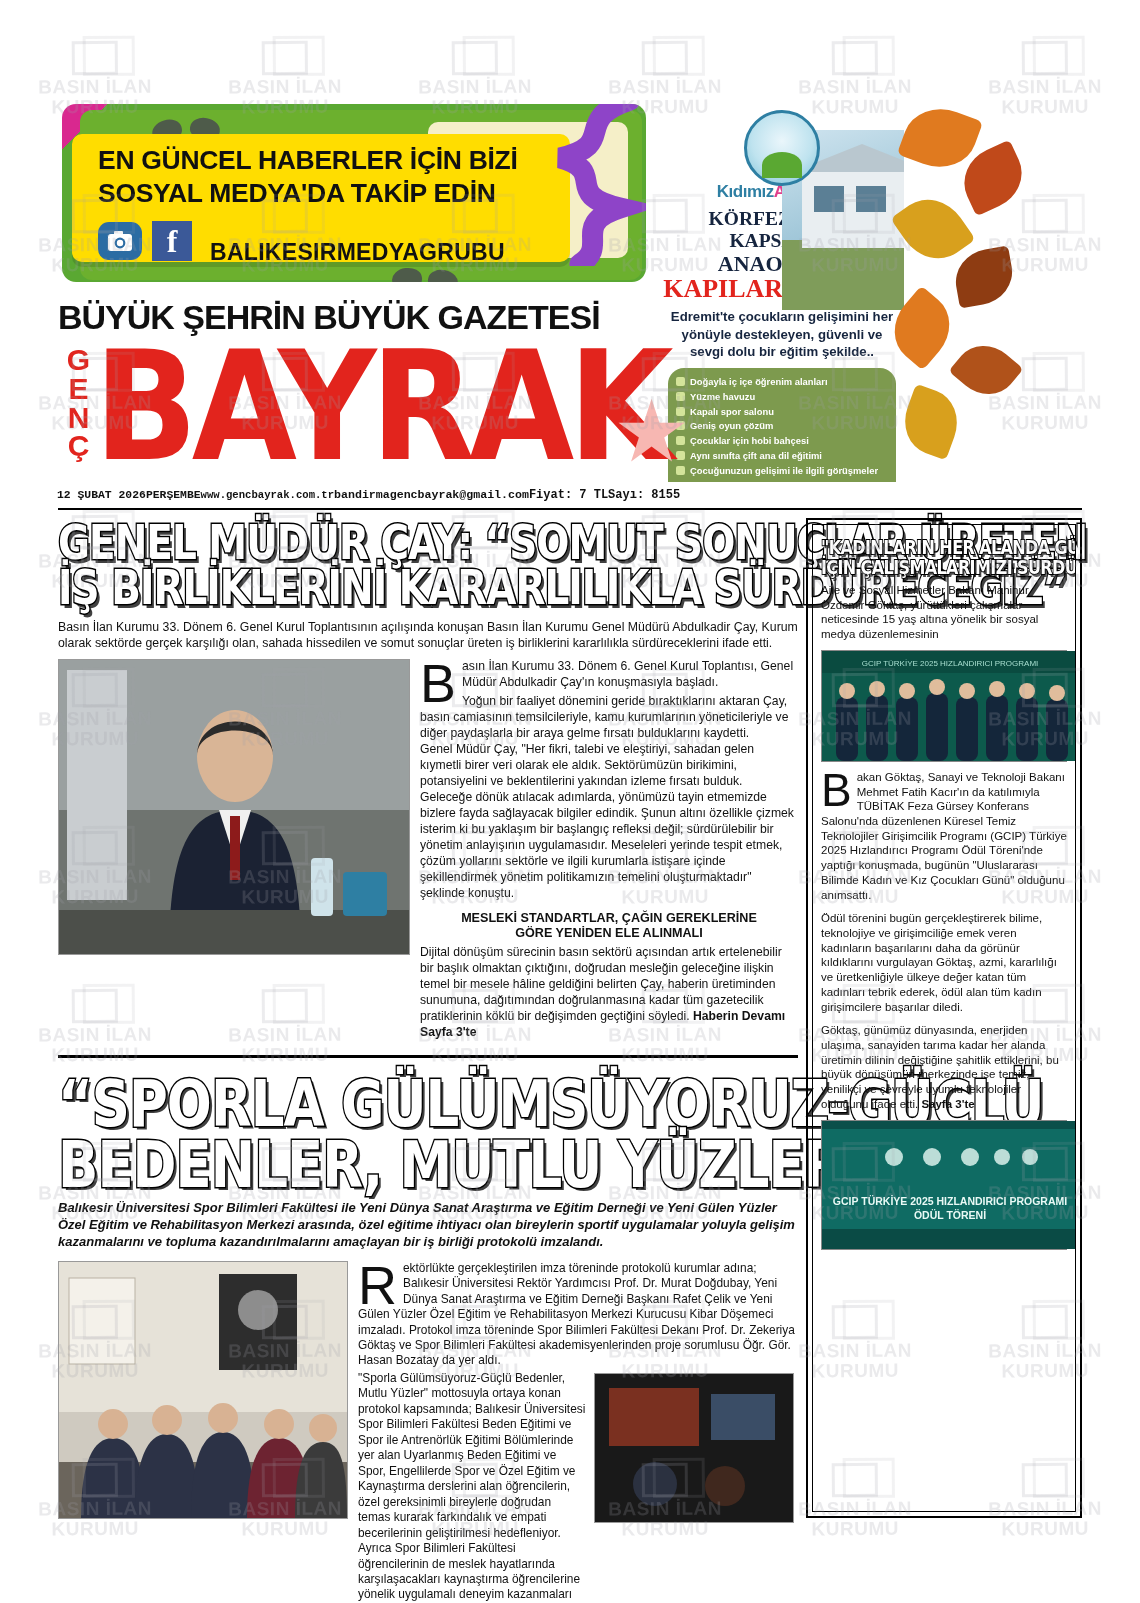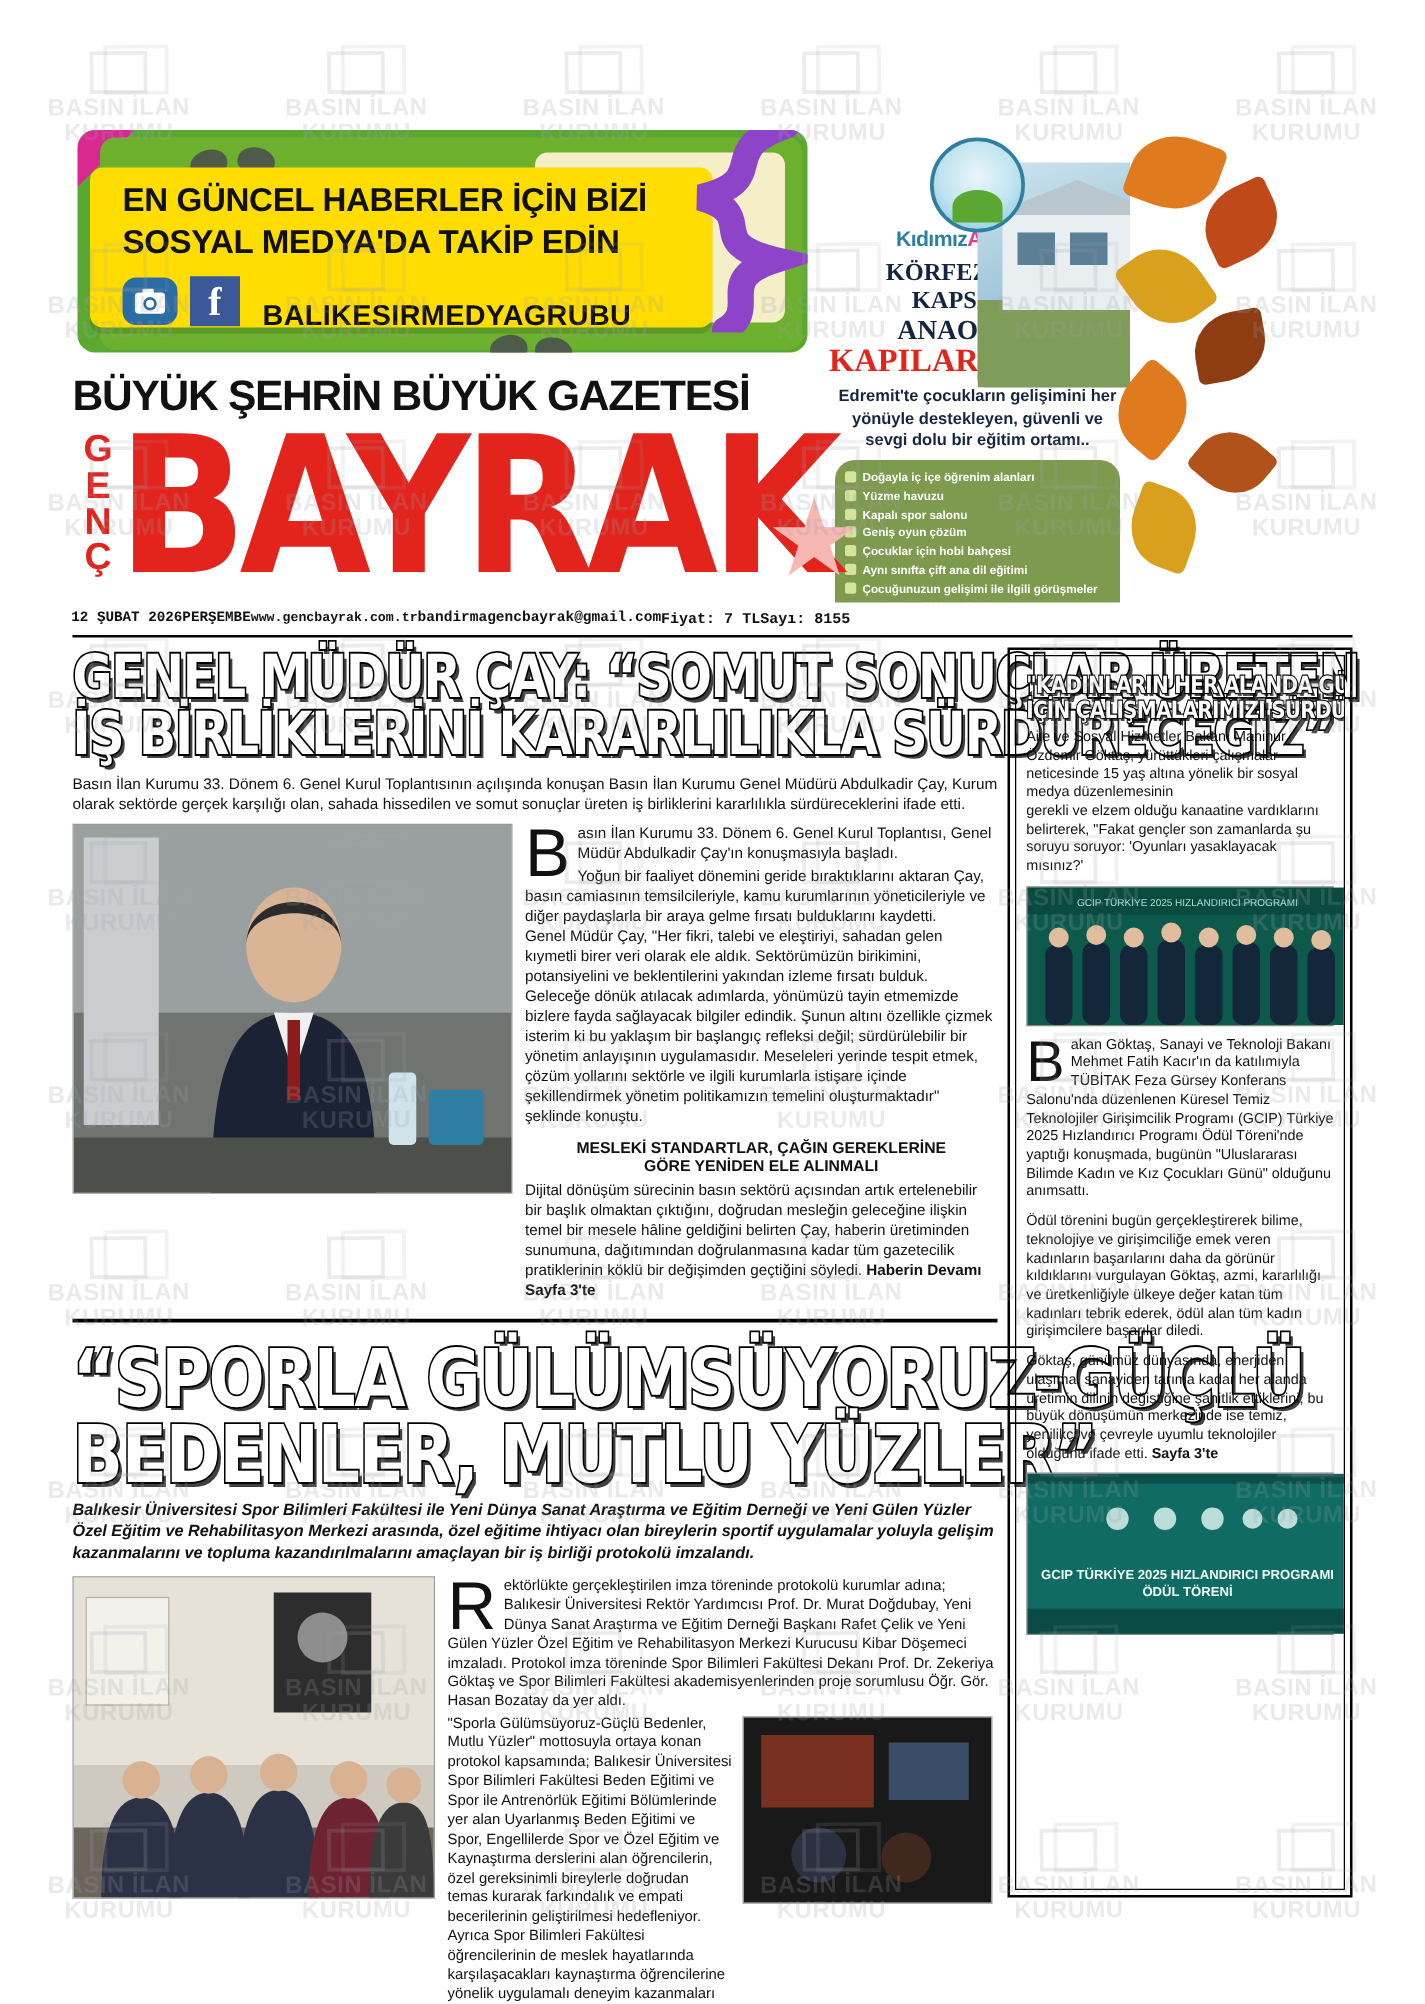--- a/index.html
+++ b/index.html
@@ -244,21 +244,21 @@
           <polygon points="10,42 80,14 150,42" fill="#b9c7cf"></polygon>
         </svg>
       </div>
       <div class="logo-circ"></div>
       <div class="logo-word">
         <span class="b">Kıdımız</span><span>Anaokulu</span>
       </div>
       <div class="k1">KÖRFEZ'DE EN KAPSAMLI</div>
       <div class="k2">ANAOKULU</div>
       <div class="k3">KAPILARINI AÇTI!</div>
-      <div class="k4">Edremit'te çocukların gelişimini her yönüyle destekleyen, güvenli ve sevgi dolu bir eğitim ortamı..</div>
+      <div class="k4">Edremit'te çocukların gelişimini her yönüyle destekleyen, güvenli ve sevgi dolu bir eğitim şekilde..</div>
       <div class="klist">
         <div>
             <i class="kbul"></i>
             <span>Doğayla iç içe öğrenim alanları</span>
           </div>
         <div>
             <i class="kbul"></i>
             <span>Yüzme havuzu</span>
           </div>
         <div>
@@ -429,21 +429,20 @@
     <div class="right-inner">
 
 
       <div class="rhl">
         <span class="l">"KADINLARIN HER ALANDA GÜÇLENMELERİ</span>
         <span class="l">İÇİN ÇALIŞMALARIMIZI SÜRDÜRECEĞİZ"</span>
       </div>
 
       <div class="rtxt">
         <p style="margin:0">Aile ve Sosyal Hizmetler Bakanı Mahinur Özdemir Göktaş, yürüttükleri çalışmalar neticesinde 15 yaş altına yönelik bir sosyal medya düzenlemesinin</p>
-        <p style="margin:0">gerekli ve elzem olduğu kanaatine vardıklarını belirterek, "Fakat gençler son zamanlarda şu soruyu soruyor: 'Oyunları yasaklayacak mısınız?'</p>
       </div>
 
       <div class="rphoto2">
         <svg width="256" height="110" viewBox="0 0 256 110">
           <rect width="256" height="110" fill="#0d5a4c"></rect>
           <rect x="0" y="0" width="256" height="22" fill="#0a4b40"></rect>
           <text x="128" y="15" font-size="8" fill="#a8dfd0" text-anchor="middle" font-family="Liberation Sans">GCIP TÜRKİYE 2025 HIZLANDIRICI PROGRAMI</text>
           <g fill="#14263a">
             <rect x="14" y="46" width="22" height="64" rx="8"></rect>
               <rect x="44" y="44" width="22" height="66" rx="8"></rect>

